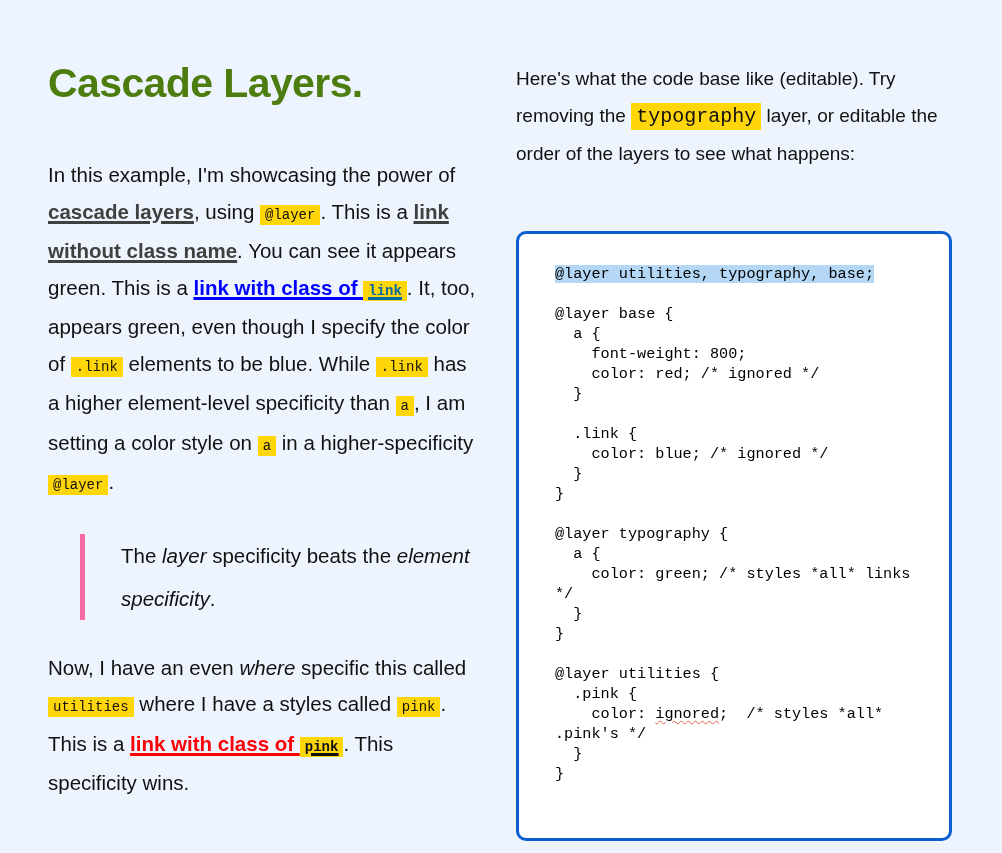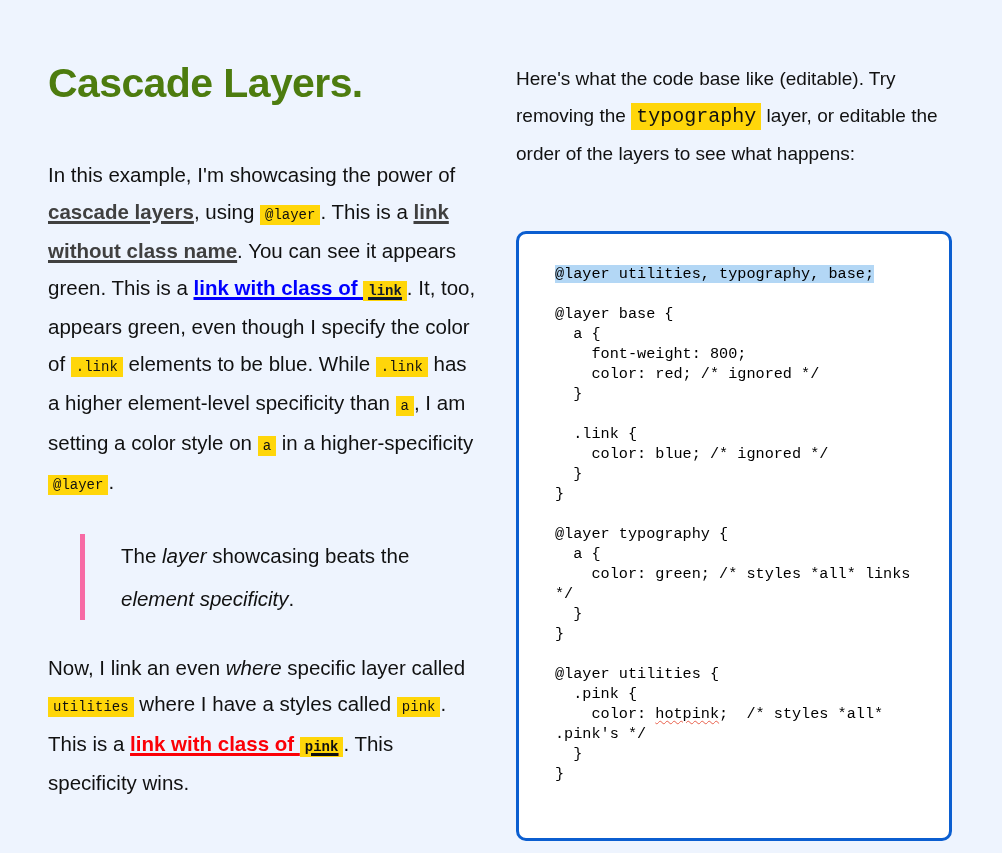--- a/index.html
+++ b/index.html
@@ -75,21 +75,21 @@
   }
   a.lnk-red   { color: #404040; text-align: center; }
   a.lnk-blue  { color: #0000ff; }
   a.lnk-pink  { color: #fb0007; text-align: center; }
 
   a.lnk code {
     text-decoration: underline;
     text-decoration-thickness: 2.5px;
     text-underline-offset: 2px;
   }
-  a.lnk-blue  code { color: #0f172a; }
+  a.lnk-blue  code { color: #0369a1; }
 
   em { }
 
   
   blockquote.quote {
     margin: 30px 0 30px 32px;
     padding: 0 0 0 36px;
     border-left: 5px solid #f76aa4;
     font-size: 20.5px;
     line-height: 43px;
@@ -149,25 +149,25 @@
 
   <div class="col-left">
 
     <h1 class="headline">Cascade Layers.</h1>
 
     <p class="prose">
       <span>In this example, I'm showcasing the power of </span><a class="lnk lnk-red" href="#">cascade layers</a><span>, using </span><code>@layer</code><span>. This is a </span><a class="lnk lnk-red" href="#">link without class name</a><span>. You can see it appears green. This is a </span><a class="lnk lnk-blue" href="#"><span>link with class of </span><code>link</code></a><span>. It, too, appears green, even though I specify the color of </span><code>.link</code><span> elements to be blue. While </span><code>.link</code><span> has a higher element-level specificity than </span><code>a</code><span>, I am setting a color style on </span><code>a</code><span> in a higher-specificity </span><code>@layer</code><span>.</span>
     </p>
 
     <blockquote class="quote">
-      <span>The </span><em>layer</em><span> showcasing beats the </span><em>element specificity</em><span>.</span>
+      <span>The </span><em>layer</em><span> specificity beats the </span><em>element specificity</em><span>.</span>
     </blockquote>
 
     <p class="prose">
-      <span>Now, I link an even </span><em>where</em><span> specific layer called </span><code>utilities</code><span> where I have a styles called </span><code>pink</code><span>. This is a </span><a class="lnk lnk-pink" href="#"><span>link with class of </span><code>pink</code></a><span>. This specificity wins.</span>
+      <span>Now, I have an even </span><em>where</em><span> specific this called </span><code>utilities</code><span> where I have a styles called </span><code>pink</code><span>. This is a </span><a class="lnk lnk-pink" href="#"><span>link with class of </span><code>pink</code></a><span>. This specificity wins.</span>
     </p>
 
   </div>
 
   <div class="col-right">
     <p class="intro">
       <span>Here's what the code base like (editable). Try removing the </span><code>typography</code><span> layer, or editable the order of the layers to see what happens:</span>
     </p>
   </div>
 
@@ -186,19 +186,19 @@
 }
 
 @layer typography {
   a {
     color: green; /* styles *all* links */
   }
 }
 
 @layer utilities {
   .pink {
-    color: </span><span class="misspell">hotpink</span><span>;  /* styles *all* .pink's */
+    color: </span><span class="misspell">ignored</span><span>;  /* styles *all* .pink's */
   }
 }
 </span></pre>
   </div>
 
 </div>
 
 </body></html>

